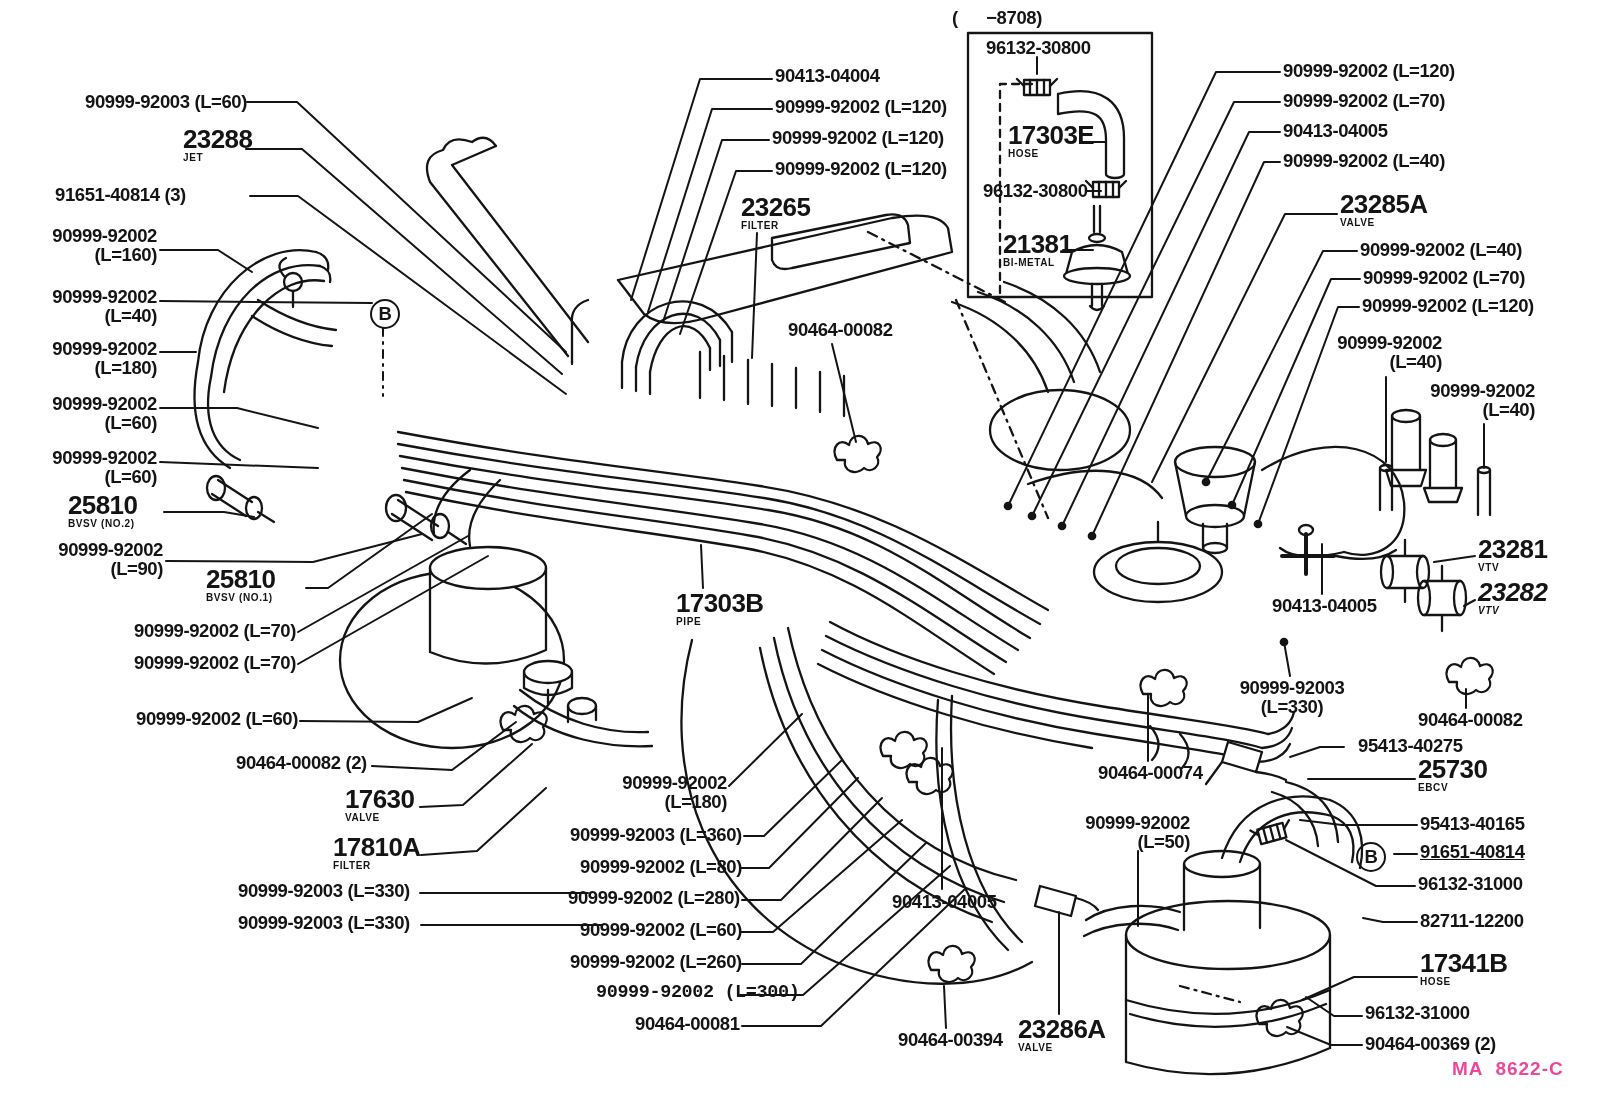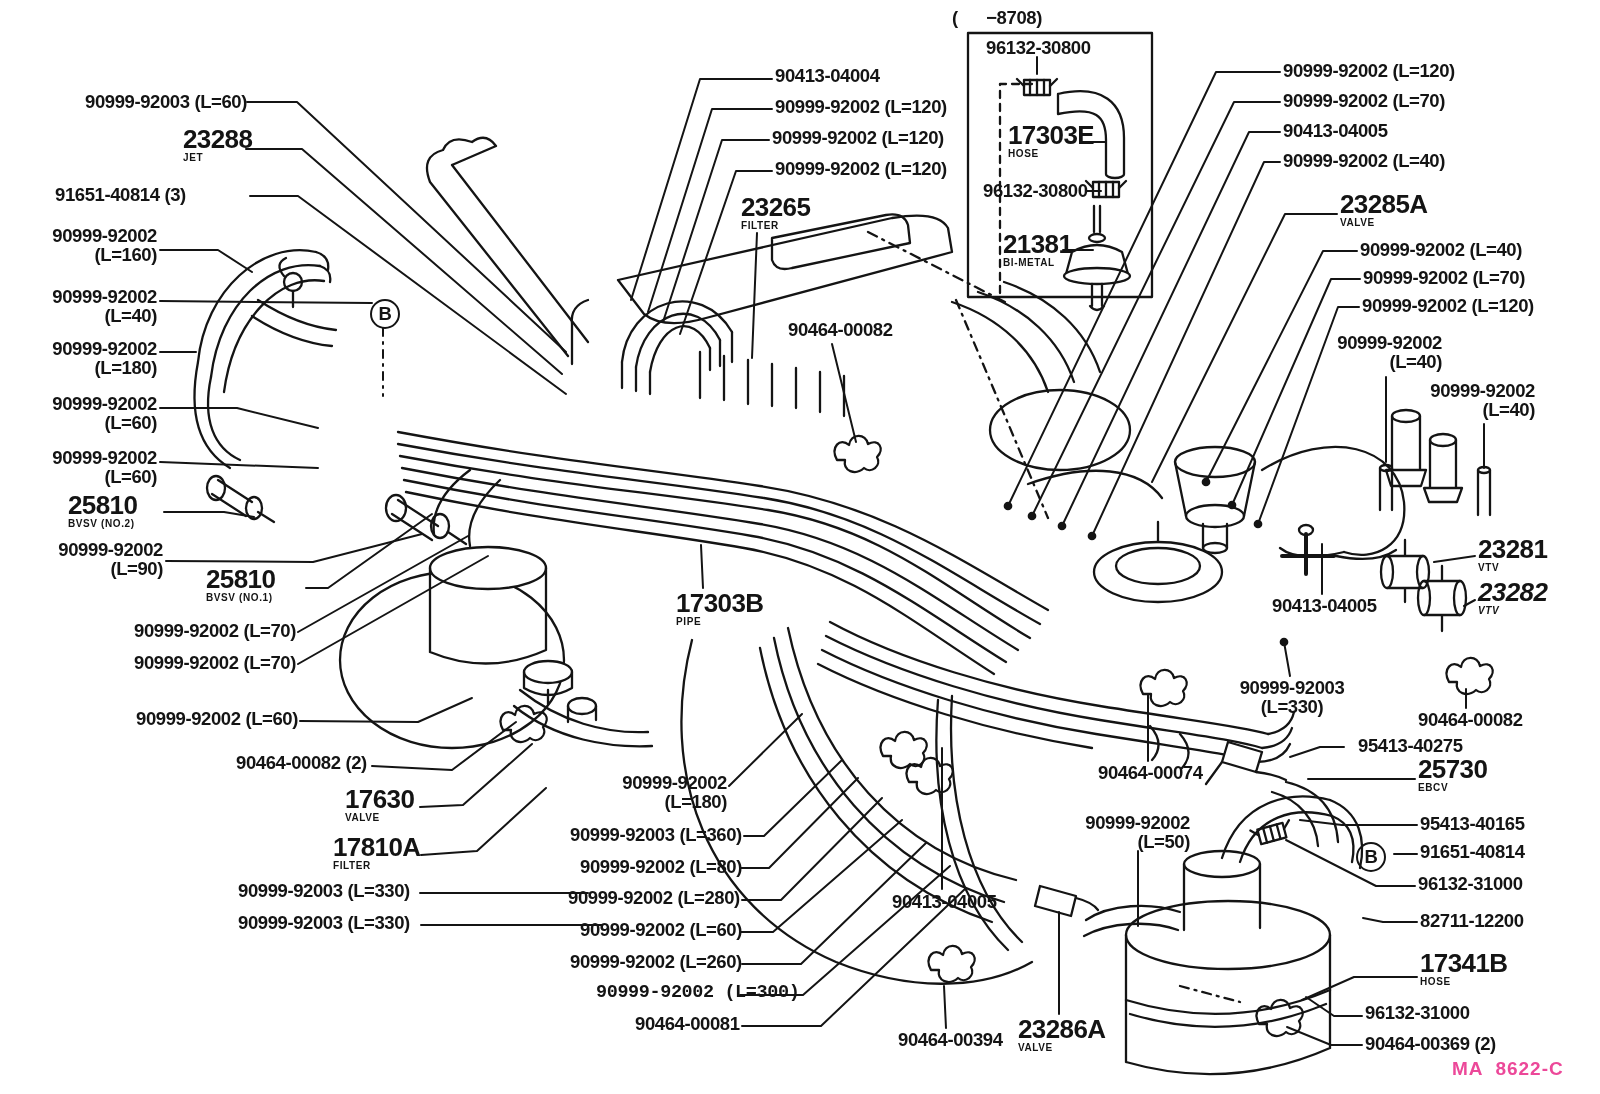--- a/index.html
+++ b/index.html
@@ -297,21 +297,21 @@
       <div class="label al-r" style="right: 65px; top: 381px;"><div class="t-n">90999-92002</div><div class="t-n">(L=40)</div></div>
       <div class="label" style="left: 1478px; top: 536px;"><div class="t-L">23281</div><div class="t-s">VTV</div></div>
       <div class="label" style="left: 1478px; top: 579px; font-style: italic;"><div class="t-L">23282</div><div class="t-s">VTV</div></div>
       <div class="label" style="left: 1272px; top: 596px;"><div class="t-n">90413-04005</div></div>
       <div class="label al-c" style="left: 1292px; top: 678px;"><div class="t-n">90999-92003</div><div class="t-n">(L=330)</div></div>
       <div class="label" style="left: 1418px; top: 710px;"><div class="t-n">90464-00082</div></div>
       <div class="label" style="left: 1347px; top: 736px; margin-left: 11px;"><div class="t-n">95413-40275</div></div>
       <div class="label" style="left: 1418px; top: 756px;"><div class="t-L">25730</div><div class="t-s">EBCV</div></div>
       <div class="label" style="left: 1420px; top: 814px;"><div class="t-n">95413-40165</div></div>
       <div class="label circled" style="left: 1356px; top: 842px;"><div class="t-n">B</div></div>
-      <div class="label" style="left: 1420px; top: 842px;"><div class="t-n">91651-40814</div></div>
+      <div class="label" style="left: 1420px; top: 842px; text-decoration: underline;"><div class="t-n">91651-40814</div></div>
       <div class="label" style="left: 1418px; top: 874px;"><div class="t-n">96132-31000</div></div>
       <div class="label" style="left: 1420px; top: 911px;"><div class="t-n">82711-12200</div></div>
       <div class="label" style="left: 1420px; top: 950px;"><div class="t-L">17341B</div><div class="t-s">HOSE</div></div>
       <div class="label" style="left: 1365px; top: 1003px;"><div class="t-n">96132-31000</div></div>
       <div class="label" style="left: 1365px; top: 1034px;"><div class="t-n">90464-00369 (2)</div></div>
       <div class="label al-r" style="right: 873px; top: 773px;"><div class="t-n">90999-92002</div><div class="t-n">(L=180)</div></div>
       <div class="label" style="left: 570px; top: 825px;"><div class="t-n">90999-92003 (L=360)</div></div>
       <div class="label" style="left: 580px; top: 857px;"><div class="t-n">90999-92002 (L=80)</div></div>
       <div class="label" style="left: 568px; top: 888px;"><div class="t-n">90999-92002 (L=280)</div></div>
       <div class="label" style="left: 580px; top: 920px;"><div class="t-n">90999-92002 (L=60)</div></div>

